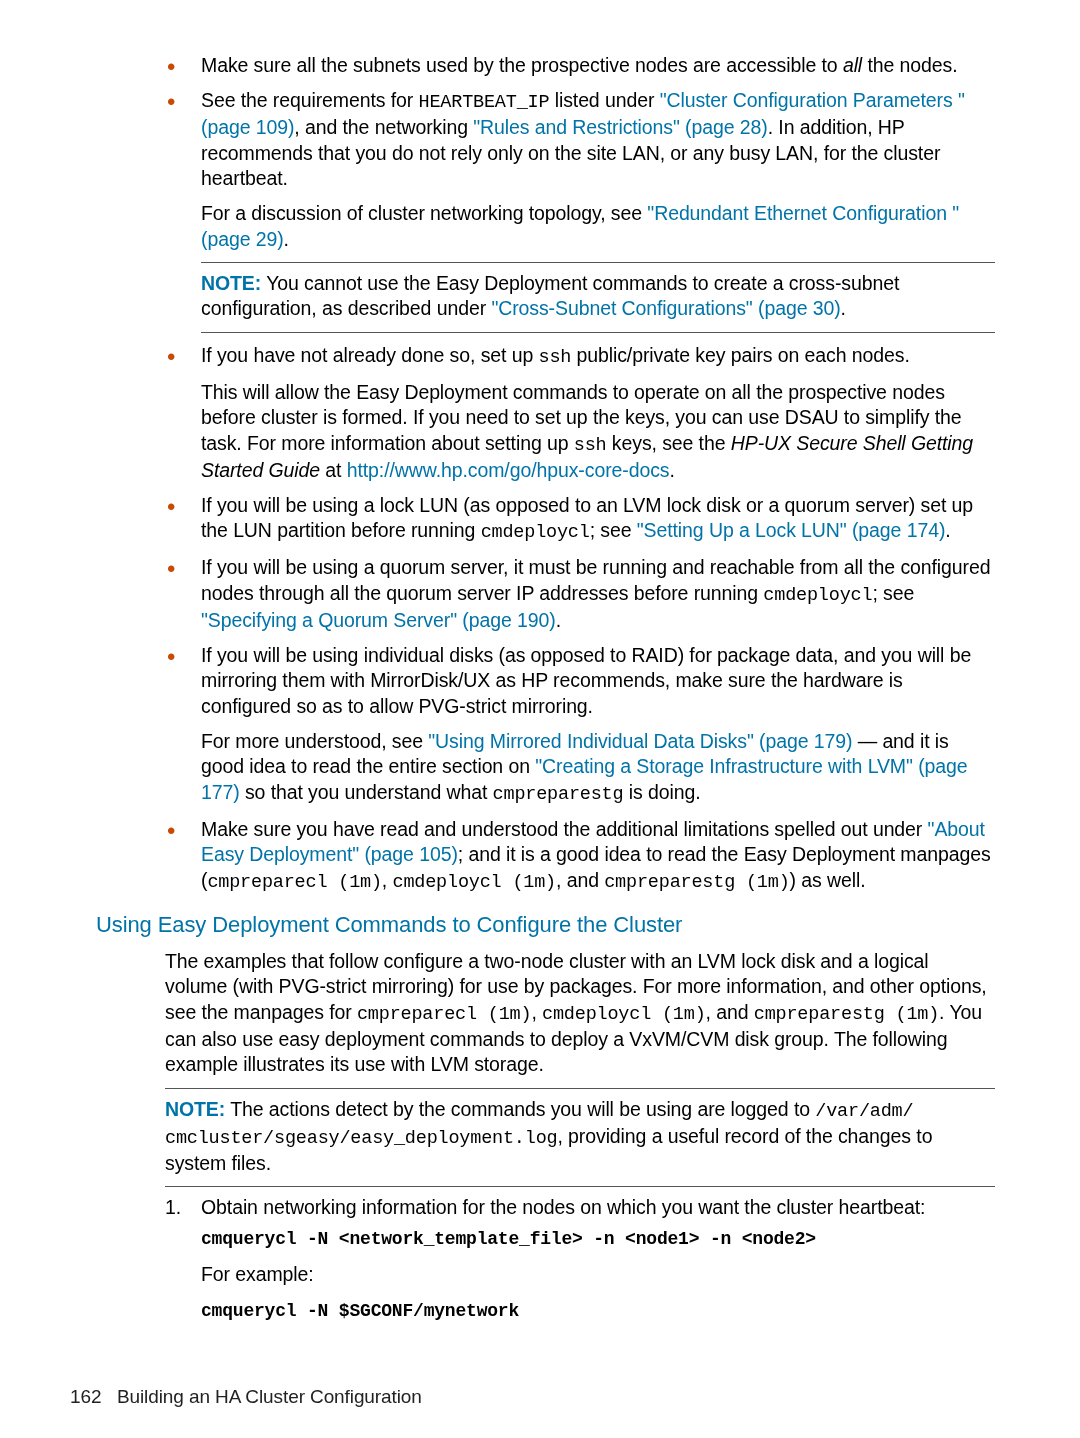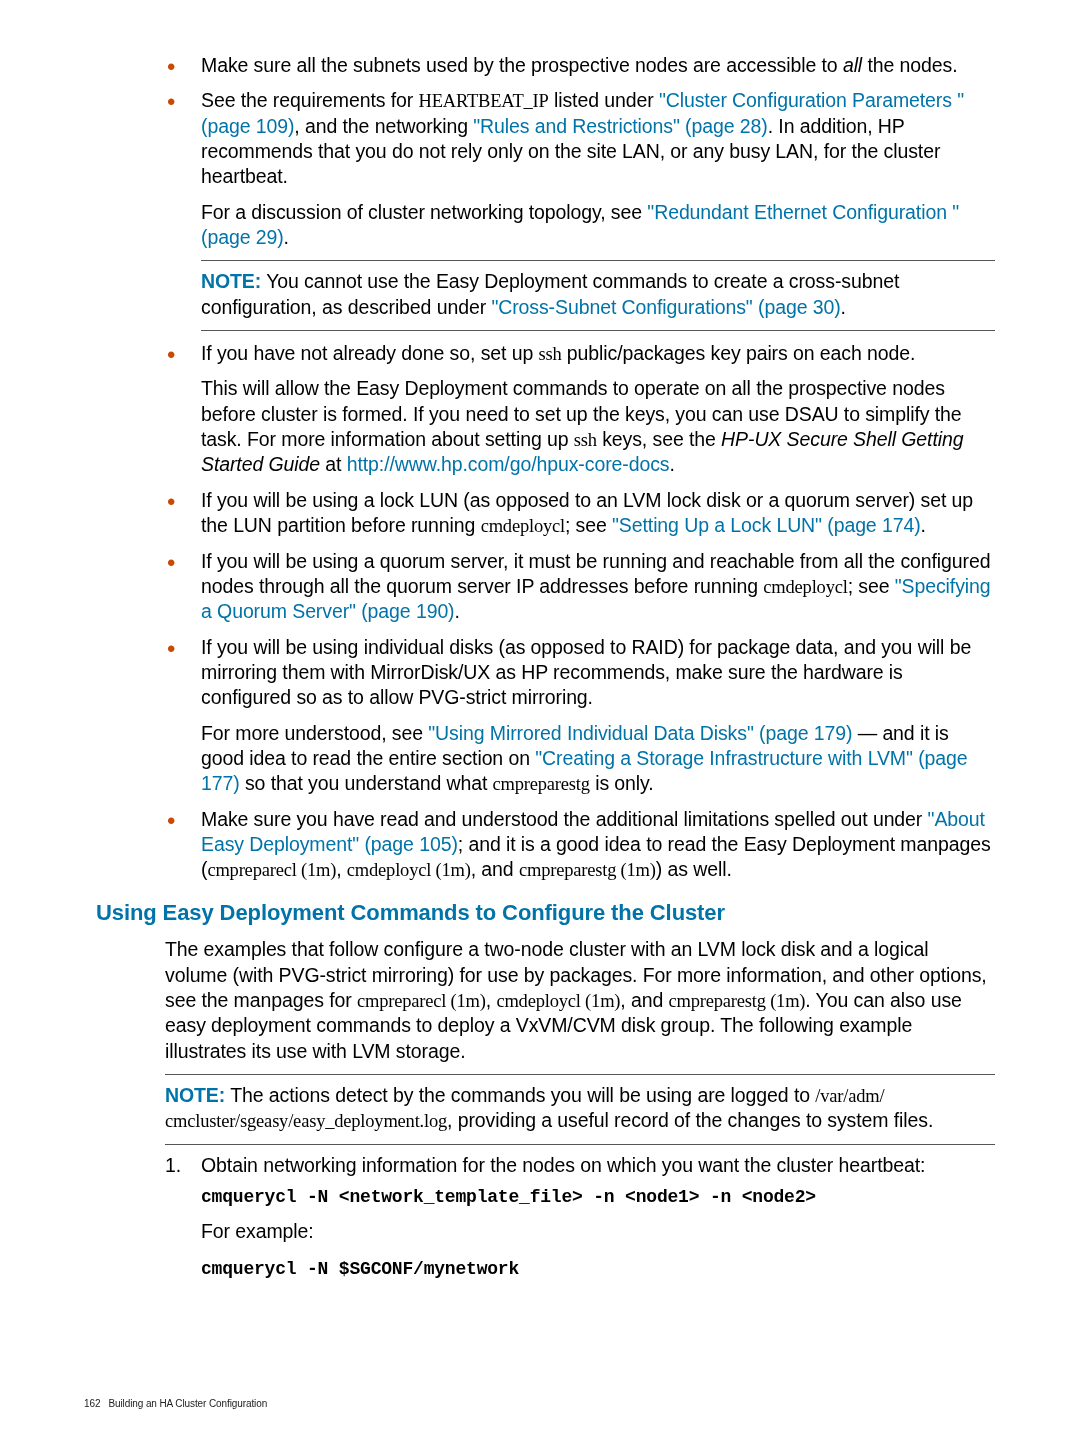--- a/index.html
+++ b/index.html
@@ -35,33 +35,33 @@
     content: "•";
     position: absolute;
     left: 2px;
     top: 2px;
     color: #c94a00;
     font-size: 24px;
     line-height: 1;
   }
   p { margin: 5px 0 10px 0; }
   .mono {
-    font-family: Liberation Serif, serif;
+    font-family: Liberation Mono, monospace;
     font-size: 18.5px;
     letter-spacing: -0.2px;
   }
   .link { color: #0073a8; }
   .url { color: #0073a8; }
   .note-label { color: #0073a8; font-weight: bold; }
   .italic { font-style: italic; }
   .rule { border: none; border-top: 1px solid #555; margin: 8px 0; }
   .h2 {
     color: #0073a8;
     font-size: 22px;
-    font-weight: bold;
+    font-weight: normal;
     margin-top: 16px;
     margin-bottom: 10px;
     margin-left: 26px;
   }
   .main-block { margin-left: 95px; margin-right: 15px; }
   ol.steps {
     list-style: none;
     padding-left: 0;
     margin: 6px 0 0 0;
   }
@@ -71,22 +71,22 @@
     margin-bottom: 6px;
   }
   ol.steps > li .num {
     position: absolute;
     left: 0;
     top: 0;
   }
   .footer {
     position: absolute;
     bottom: 28px;
-    left: 84px;
-    font-size: 10px;
+    left: 70px;
+    font-size: 19px;
     color: #222;
   }
   .cmd { font-family: "Courier New", monospace; font-weight: bold; font-size: 18px; letter-spacing: -0.2px; }
 </style>
 </head>
 <body>
 
 <div class="content">
 <ul class="bullets">
 
@@ -105,21 +105,21 @@
   </p>
   <hr class="rule">
   <p>
     <span class="note-label">NOTE:</span><span>   You cannot use the Easy Deployment commands to create a cross-subnet configuration, as described under </span><span class="link">"Cross-Subnet Configurations" (page 30)</span><span>.</span>
   </p>
   <hr class="rule">
 </li>
 
 <li>
   <p>
-    <span>If you have not already done so, set up </span><span class="mono">ssh</span><span> public/packages key pairs on each node.</span>
+    <span>If you have not already done so, set up </span><span class="mono">ssh</span><span> public/private key pairs on each nodes.</span>
   </p>
   <p>
     <span>This will allow the Easy Deployment commands to operate on all the prospective nodes before cluster is formed. If you need to set up the keys, you can use DSAU to simplify the task. For more information about setting up </span><span class="mono">ssh</span><span> keys, see the </span><span class="italic">HP-UX Secure Shell Getting Started Guide</span><span> at </span><span class="url">http://www.hp.com/go/hpux-core-docs</span><span>.</span>
   </p>
 </li>
 
 <li>
   <p>
     <span>If you will be using a lock LUN (as opposed to an LVM lock disk or a quorum server) set up the LUN partition before running </span><span class="mono">cmdeploycl</span><span>; see </span><span class="link">"Setting Up a Lock LUN" (page 174)</span><span>.</span>
   </p>
@@ -127,21 +127,21 @@
 
 <li>
   <p>
     <span>If you will be using a quorum server, it must be running and reachable from all the configured nodes through all the quorum server IP addresses before running </span><span class="mono">cmdeploycl</span><span>; see </span><span class="link">"Specifying a Quorum Server" (page 190)</span><span>.</span>
   </p>
 </li>
 
 <li>
   <p>If you will be using individual disks (as opposed to RAID) for package data, and you will be mirroring them with MirrorDisk/UX as HP recommends, make sure the hardware is configured so as to allow PVG-strict mirroring.</p>
   <p>
-    <span>For more understood, see </span><span class="link">"Using Mirrored Individual Data Disks" (page 179)</span><span> — and it is good idea to read the entire section on </span><span class="link">"Creating a Storage Infrastructure with LVM" (page 177)</span><span> so that you understand what </span><span class="mono">cmpreparestg</span><span> is only.</span>
+    <span>For more understood, see </span><span class="link">"Using Mirrored Individual Data Disks" (page 179)</span><span> — and it is good idea to read the entire section on </span><span class="link">"Creating a Storage Infrastructure with LVM" (page 177)</span><span> so that you understand what </span><span class="mono">cmpreparestg</span><span> is doing.</span>
   </p>
 </li>
 
 <li>
   <p>
     <span>Make sure you have read and understood the additional limitations spelled out under </span><span class="link">"About Easy Deployment" (page 105)</span><span>; and it is a good idea to read the Easy Deployment manpages (</span><span class="mono">cmpreparecl (1m)</span><span>, </span><span class="mono">cmdeploycl (1m)</span><span>, and </span><span class="mono">cmpreparestg (1m)</span><span>) as well.</span>
   </p>
 </li>
 
 </ul>

